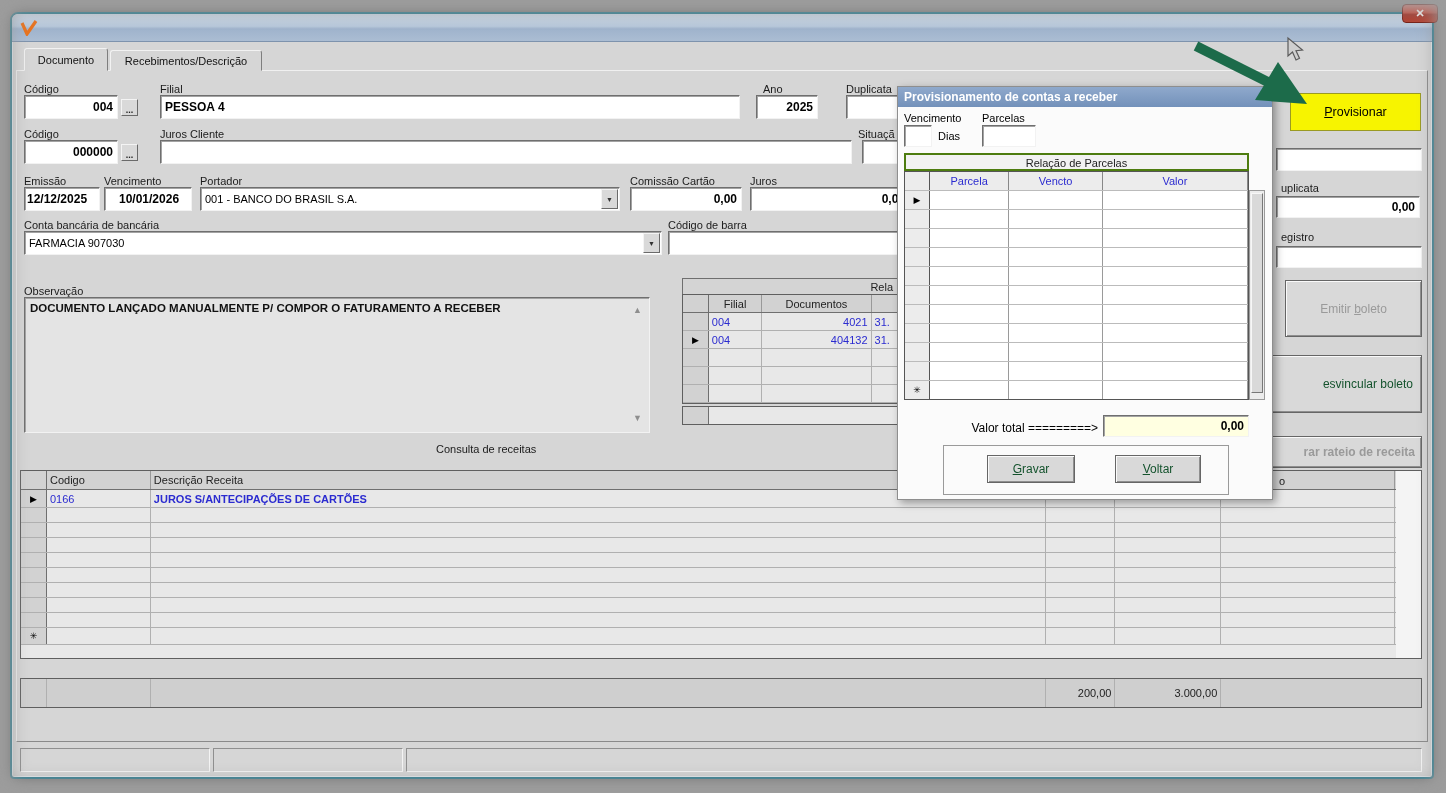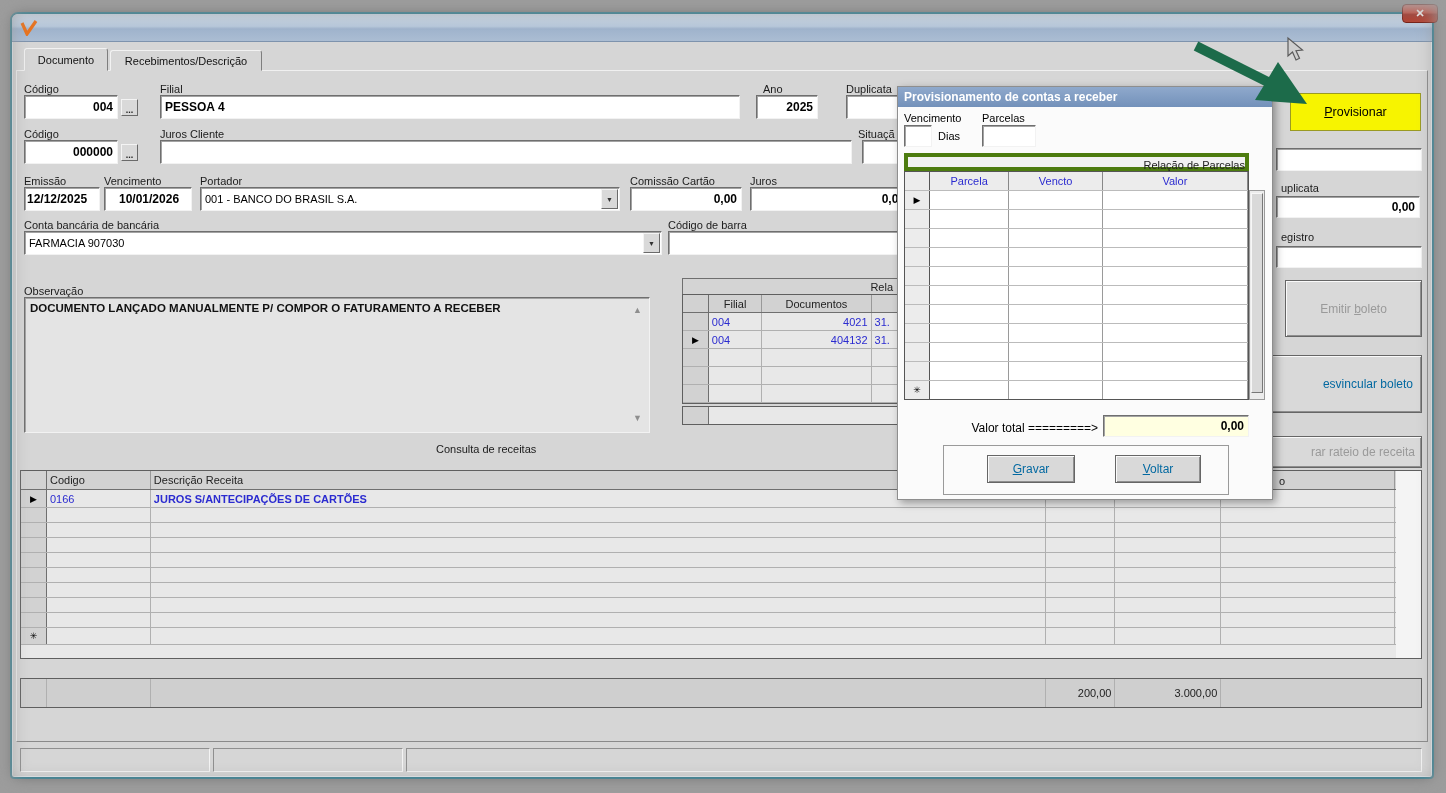--- a/index.html
+++ b/index.html
@@ -39,21 +39,21 @@
          padding:0 4px; display:flex; align-items:center; height:100%; }
   .val.r { justify-content:flex-end; }
   .dotsbtn { position:absolute; width:17px; height:17px; background:#d9d9d9; z-index:3;
          border:1px solid; border-color:#f4f4f4 #6a6a6a #6a6a6a #f4f4f4;
          font-size:9px; font-weight:bold; color:#222; display:flex; align-items:flex-end; justify-content:center; }
   .droparrow { position:absolute; right:1px; top:1px; bottom:1px; width:17px; background:#d9d9d9;
          border:1px solid; border-color:#f4f4f4 #6a6a6a #6a6a6a #f4f4f4;
          font-size:7px; color:#333; display:flex; align-items:center; justify-content:center; }
   .btn3d { position:absolute; background:#d9d9d9; border:1px solid #666; z-index:3;
          box-shadow:inset 1px 1px 0 #fafafa, inset -1px -1px 0 #8f8f8f;
-         font-size:12px; color:#0369a1; display:flex; align-items:center; justify-content:center; white-space:nowrap; }
+         font-size:12px; color:#14532d; display:flex; align-items:center; justify-content:center; white-space:nowrap; }
   .btn3d.disabled { color:#9a9a9a; }
   .btn-yellow { position:absolute; background:#f7f400; border:1px solid #9a9a22; z-index:3;
          font-size:12.5px; color:#000; display:flex; align-items:center; justify-content:center; }
 
   
   .dgrid { position:absolute; border:1px solid #5f5f5f; background:#e8e8e8; z-index:3; overflow:hidden; }
   .drow { display:flex; height:18px; border-bottom:1px solid #b0b0b0; }
   .drow.hrow { background:#d2d2d2; border-bottom:1px solid #6f6f6f; }
   .dcell { border-right:1px solid #b0b0b0; font-size:11px; display:flex; align-items:center;
          padding:0 3px; overflow:hidden; white-space:nowrap; color:#222; }
@@ -379,39 +379,39 @@
   <span class="lbl" style="left:1281px;top:231px;">egistro</span>
   <div class="fld" style="left:1276px;top:246px;width:146px;height:22px;">
     <div class="val"></div>
     </div>
   <div class="btn3d disabled" style="left:1285px;top:280px;width:137px;height:57px;">
     <span><span>Emitir </span><u>b</u><span>oleto</span></span>
   </div>
   <div class="btn3d" style="left:1262px;top:355px;width:160px;height:58px;justify-content:flex-end;padding-right:8px;">
     <span>esvincular boleto</span>
   </div>
-  <div class="btn3d disabled" style="left:1262px;top:436px;width:160px;height:32px;justify-content:flex-end;padding-right:6px;">
+  <div class="btn3d disabled" style="left:1262px;top:436px;width:160px;height:32px;justify-content:flex-end;padding-right:6px;font-weight:bold;">
     <span>rar rateio de receita</span>
   </div>
 
   <div class="dialog">
     <div class="dlg-title">
       <span>Provisionamento de contas a receber</span>
     </div>
     <span class="lbl" style="left:6px;top:25px;">Vencimento</span>
     <span class="lbl" style="left:84px;top:25px;">Parcelas</span>
     <div class="fld" style="left:6px;top:38px;width:28px;height:22px;">
       <div class="val"></div>
       </div>
     <span class="lbl" style="left:40px;top:43px;">Dias</span>
     <div class="fld" style="left:84px;top:38px;width:54px;height:22px;">
       <div class="val"></div>
       </div>
 
-    <div class="gtitle" style="left:6px;top:66px;width:345px;height:18px;background:#f2f2f2;border:4px solid #4d7c0f;text-align:right;padding-top:2px;">Relação de Parcelas</div>
+    <div class="gtitle" style="left:6px;top:66px;width:345px;height:18px;background:#f2f2f2;border:2px solid #4d7c0f;text-align:center;padding-top:2px;">Relação de Parcelas</div>
     <div class="dgrid" style="left:6px;top:84px;width:345px;height:229px;border-color:#555;">
       <div class="drow hrow">
         <div class="dcell sel" style="width:25px;"></div>
         <div class="dcell head" style="width:80px;">Parcela</div>
         <div class="dcell head" style="width:94px;">Vencto</div>
         <div class="dcell head" style="width:146px;">Valor</div>
       </div>
       <div class="drow">
         <div class="dcell sel" style="width:25px;">
             <span>▶</span>

